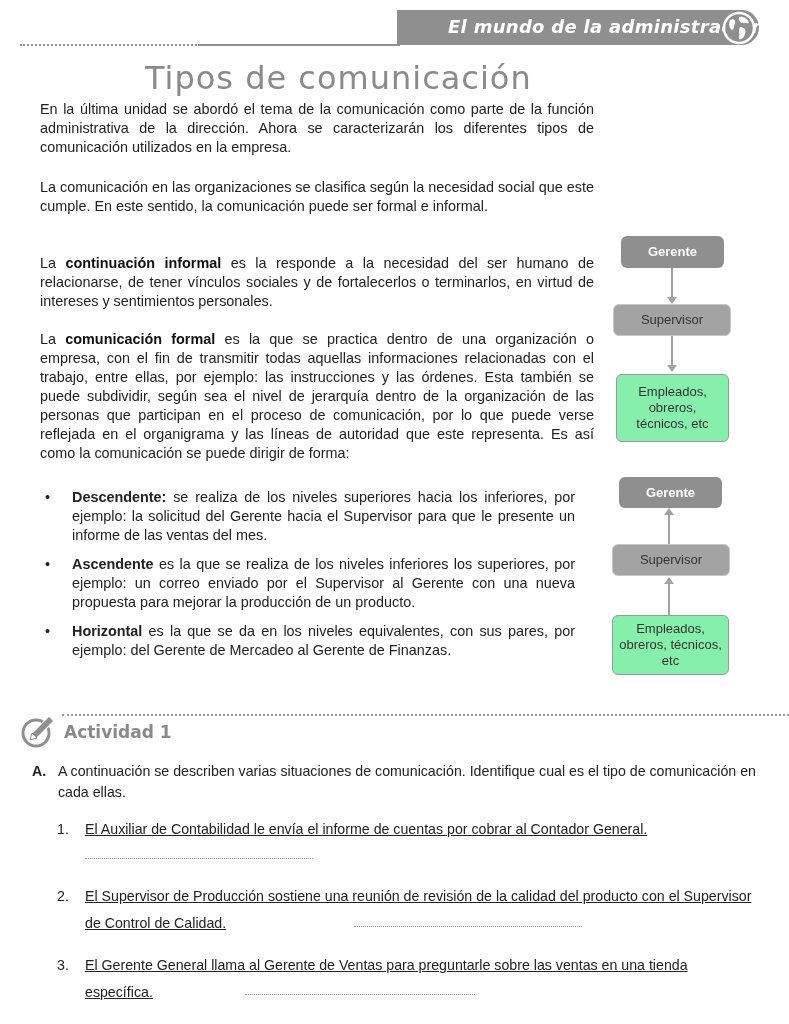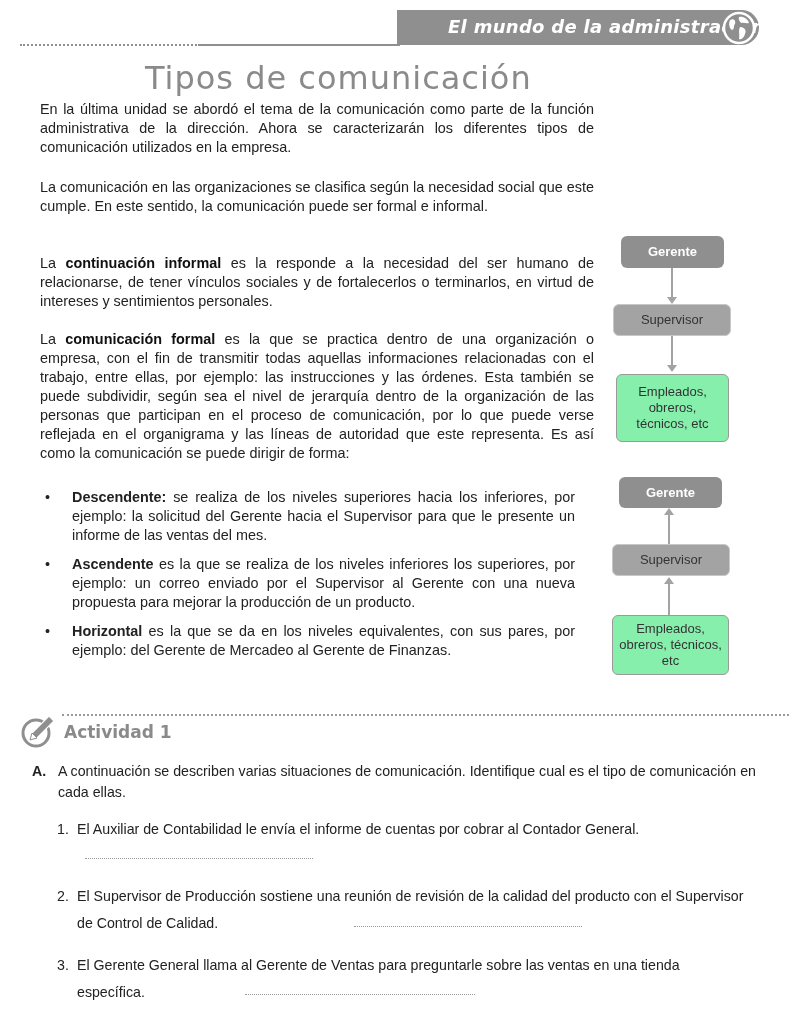--- a/index.html
+++ b/index.html
@@ -32,21 +32,21 @@
   .act-rule { position:absolute; left:62px; top:714px; width:727px; border-top:2px dotted #9a9a9a; }
   .pencil { position:absolute; left:19px; top:713px; width:40px; height:36px; }
   .act-title { position:absolute; left:64px; top:722px; font-family:"DejaVu Sans", sans-serif; font-weight:bold; font-size:17px; color:#8a8a8a; }
 
   .qA { position:absolute; left:32px; top:761px; width:730px; font-size:14.2px; line-height:21px; color:#222; }
   .qA .letter { position:absolute; left:0; top:0; font-weight:bold; }
   .qA .text { margin-left:26px; }
 
   .item { position:absolute; left:57px; width:700px; font-size:14.2px; line-height:27px; color:#222; }
   .item .num { position:absolute; left:0; top:0; }
-  .item .txt { margin-left:20px; }
+  .item .txt { margin-left:28px;text-decoration:underline; }
   .blank-block { position:absolute; border-bottom:1px dotted #999; height:1px; }
 </style>
 </head>
 <body>
 
 <div class="header-band"></div>
 <div class="header-title">El mundo de la administración</div>
 <svg class="globe" viewBox="0 0 34 34">
   <circle cx="17" cy="17" r="15" fill="#8f8f8f" stroke="#ffffff" stroke-width="2.5"></circle>
   <path d="M8 9 C12 7 14 10 13 13 C11 15 13 18 10 19 C8 18 6 14 8 9 Z" fill="#ffffff"></path>

